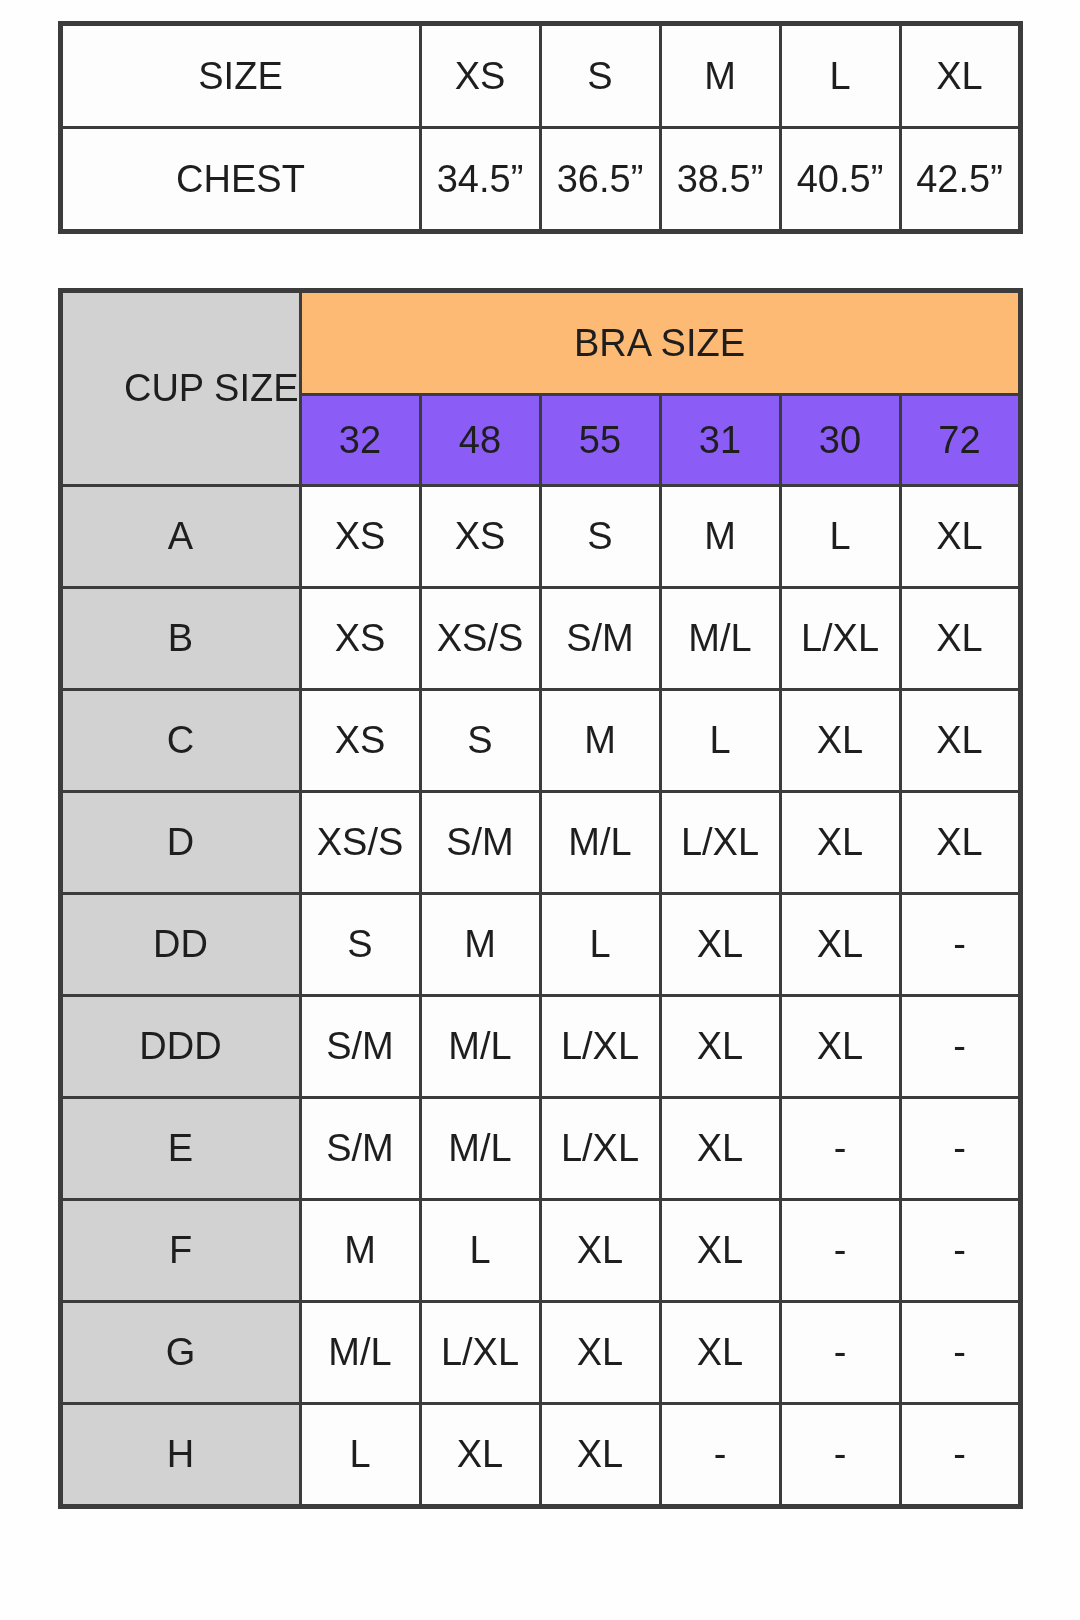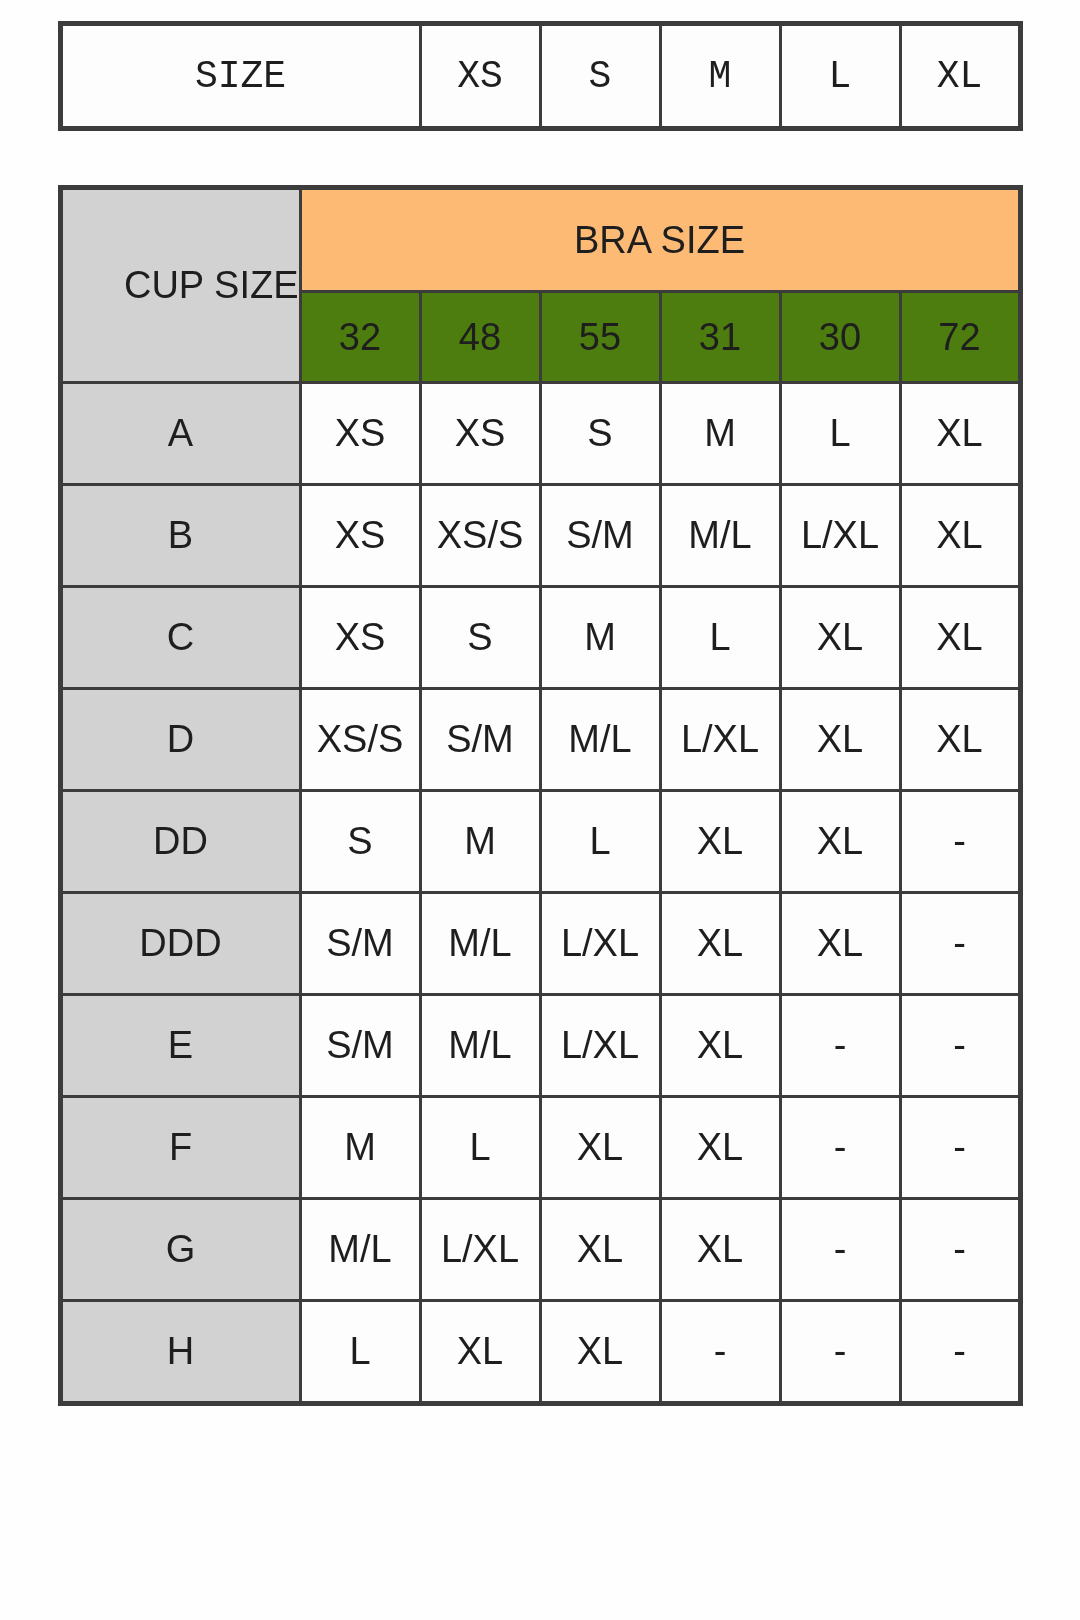--- a/index.html
+++ b/index.html
@@ -35,24 +35,24 @@
     border: 3px solid #3c3c3c;
     text-align: center;
     vertical-align: middle;
     font-size: 38px;
     color: #1e1e1e;
     background: #fdfdfd;
     padding: 0;
     overflow: hidden;
   }
   .t1 { margin-top: 21px; }
-  .t1 td { height: 100px; font-family: Liberation Mono, monospace; }
+  .t1 td { height: 100px; }
   .t2 { margin-top: 54px; }
   .t2 td.band   { height: 100px; background: #fdba74; }
-  .t2 td.sub    { height: 88px;  background: #4d7c0f; }
+  .t2 td.sub    { height: 88px;  background: #8b5cf6; }
   .t2 td.corner { background: #d2d2d2; text-align: right; }
   .t2 td.cup    { background: #d2d2d2; }
   .t2 tr.data td { height: 99px; }
 </style>
 </head>
 <body>
 
 <div class="page">
 
 
@@ -67,20 +67,28 @@
     </colgroup>
     <tbody>
       <tr>
         <td>SIZE</td>
         <td>XS</td>
         <td>S</td>
         <td>M</td>
         <td>L</td>
         <td>XL</td>
       </tr>
+      <tr>
+        <td>CHEST</td>
+        <td>34.5”</td>
+        <td>36.5”</td>
+        <td>38.5”</td>
+        <td>40.5”</td>
+        <td>42.5”</td>
+      </tr>
     </tbody>
   </table>
 
   <table class="t2">
     <colgroup>
       <col style="width:240px">
       <col style="width:120px">
         <col style="width:120px">
         <col style="width:120px">
         <col style="width:120px">

